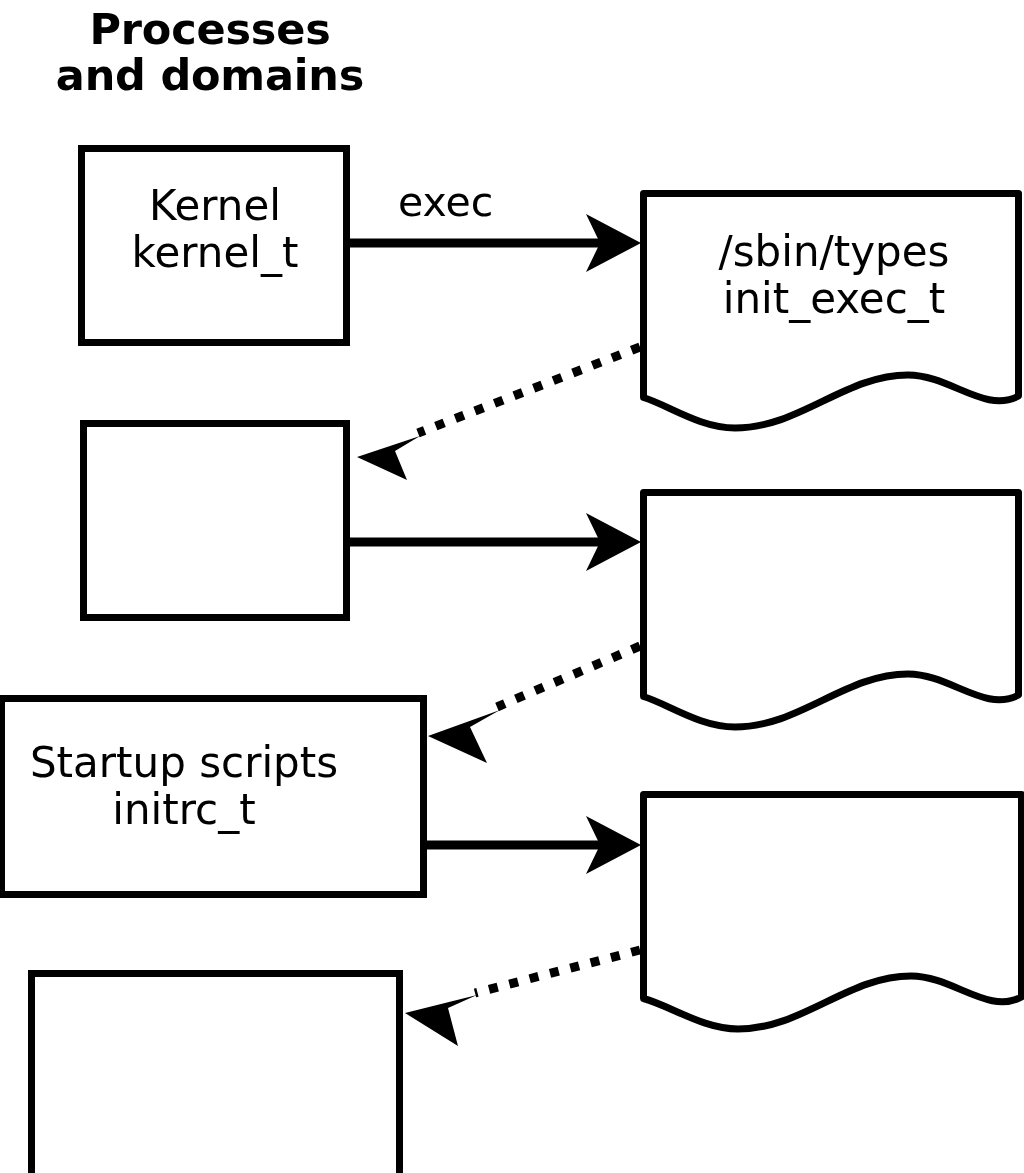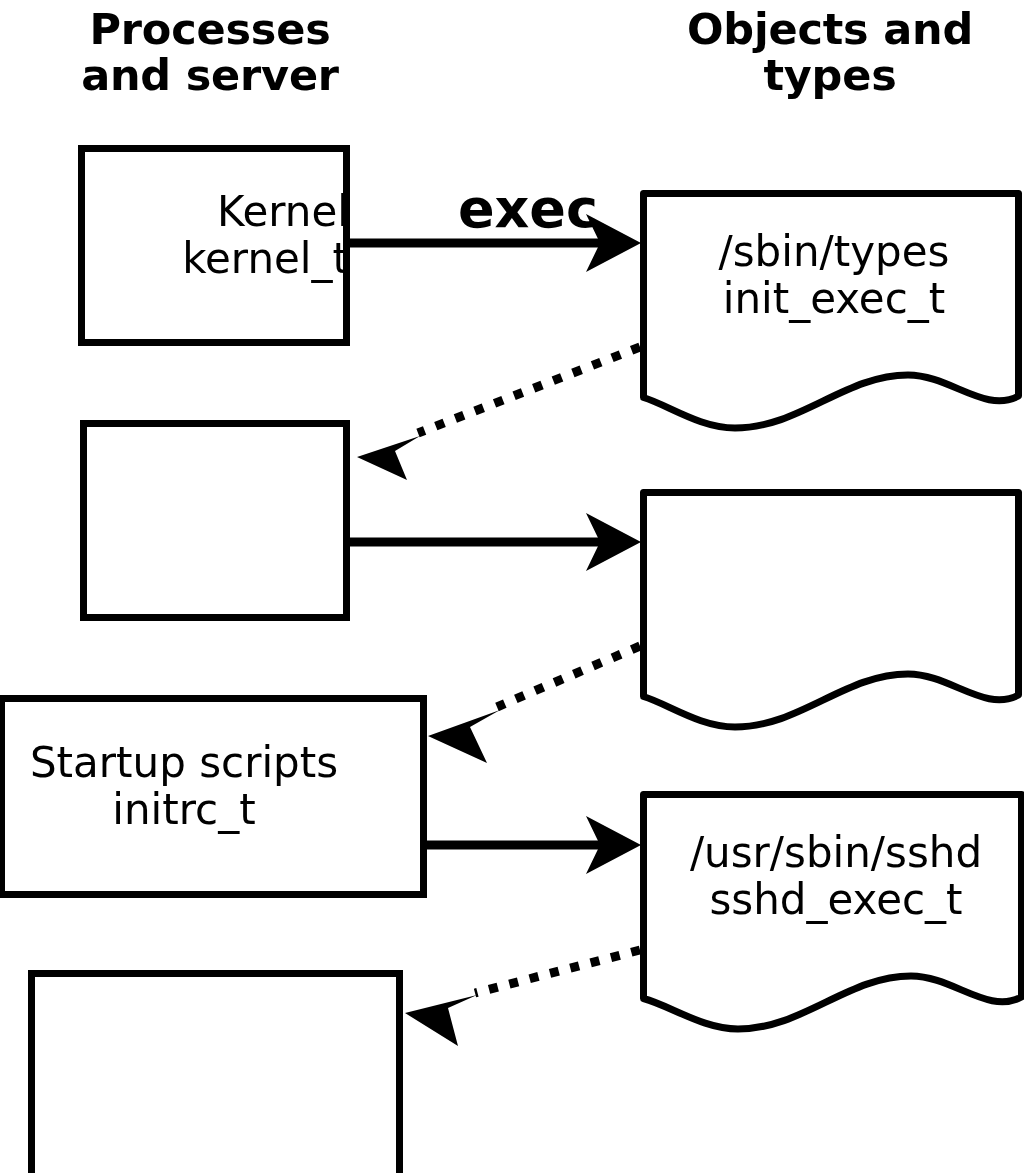--- a/index.html
+++ b/index.html
@@ -36,24 +36,24 @@
     letter-spacing: -0.2px;
   }
   .node-label {
     font-size: 42px;
     line-height: 1.13;
     text-align: center;
     white-space: pre-line;
     font-weight: normal;
   }
   .edge-label {
-    font-size: 54px;
+    font-size: 41px;
     line-height: 1;
-    text-align: right;
-    font-weight: bold;
+    text-align: left;
+    font-weight: normal;
   }
   
   .abs { position: absolute; }
 </style>
 </head>
 <body>
 
 <div id="diagram-root">
 
   <svg id="diagram-svg" viewBox="0 0 1024 1173">
@@ -106,35 +106,31 @@
       <path d="M 428 736 L 500 710 L 470 727 L 487 763 Z" fill="#000000"></path>
     </g>
 
     <g>
       <line x1="640" y1="950" x2="475" y2="993" stroke="#000000" stroke-width="9" stroke-dasharray="9 12" stroke-linecap="butt"></line>
       <path d="M 405 1013 L 477 995 L 448 1008 L 458 1046 Z" fill="#000000"></path>
     </g>
   </svg>
 
   <div class="abs col-heading" style="left:40px; top:6px; width:340px;">Processes
-and server</div>
+and domains</div>
 
-  <div class="abs col-heading" style="left:660px; top:6px; width:340px;">Objects and
-types</div>
 
-  <div class="abs node-label" style="left:81px; top:188px; width:268px;text-align:right;">Kernel
+  <div class="abs node-label" style="left:81px; top:182px; width:268px;">Kernel
 kernel_t</div>
 
 
   <div class="abs node-label" style="left:0px; top:739px; width:368px;">Startup scripts
 initrc_t</div>
 
 
   <div class="abs node-label" style="left:646px; top:228px; width:376px;">/sbin/types
 init_exec_t</div>
 
 
-  <div class="abs node-label" style="left:648px; top:829px; width:376px;">/usr/sbin/sshd
-sshd_exec_t</div>
 
   <div class="abs edge-label" style="left:398px; top:182px; width:200px;">exec</div>
 
 </div>
 
 </body></html>

